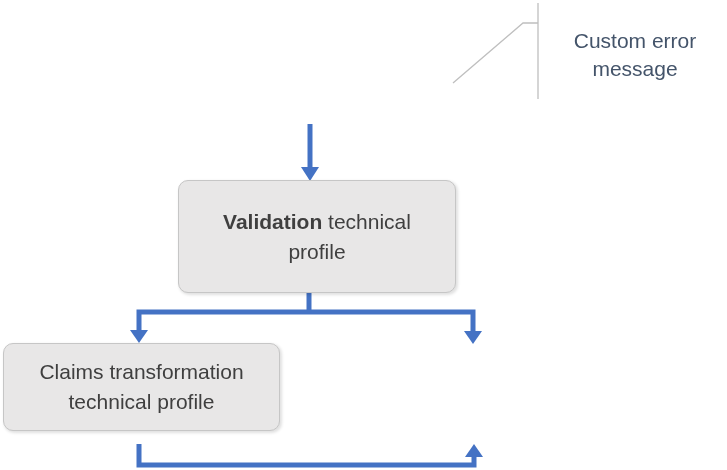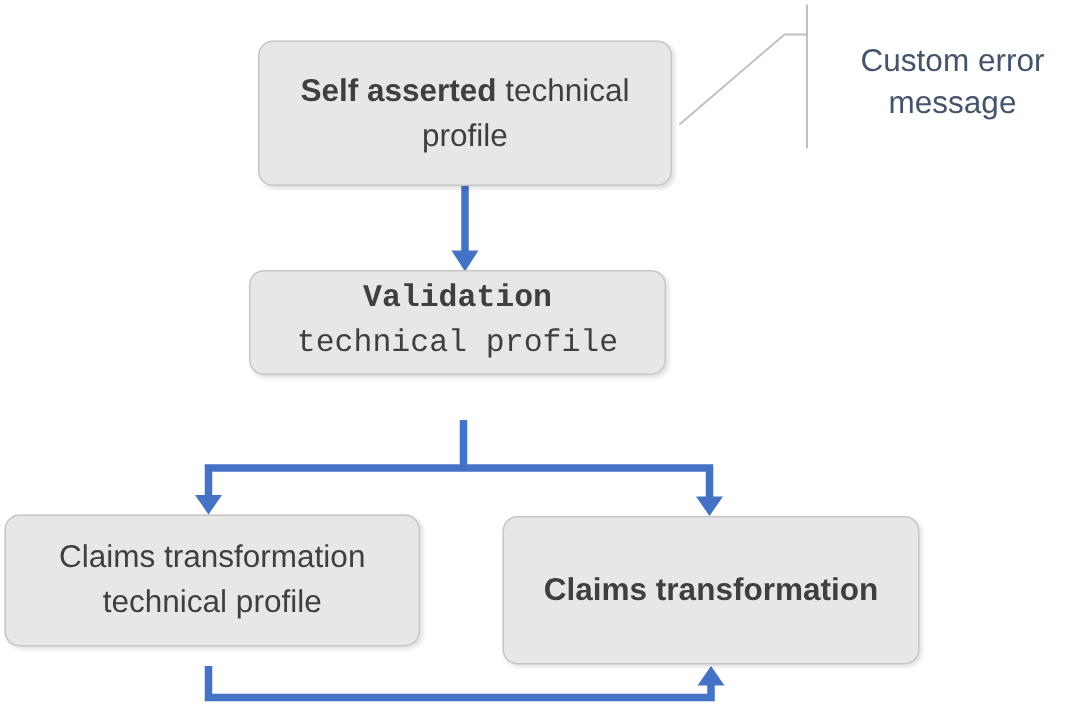--- a/index.html
+++ b/index.html
@@ -50,21 +50,21 @@
     align-items: center;
     justify-content: center;
     text-align: center;
     color: var(--box-text, #3F3F3F);
     font-size: 21px;
     line-height: 30px;
     padding: 0 20px;
   }
   .node b { font-weight: bold; }
   #node-self-asserted        { left: 172px; top: 27px;  width: 276px; height: 97px; }
-  #node-validation           { left: 166px; top: 180px; width: 278px; height: 70px; font-family: Liberation Mono, monospace; }
+  #node-validation           { left: 178px; top: 180px; width: 278px; height: 113px; }
   #node-claims-tp            { left: 3px;   top: 343px; width: 277px; height: 88px; }
   #node-claims-transform     { left: 335px; top: 344px; width: 278px; height: 99px; }
   .callout-label {
     position: absolute;
     z-index: 2;
     left: 552px;
     top: 27px;
     width: 166px;
     text-align: center;
     color: var(--callout-text, #44546A);
@@ -87,31 +87,25 @@
 
     <path class="connector" d="M309 280 L309 312"></path>
     <path class="connector" d="M139 331 L139 312 L473 312 L473 332"></path>
     <polygon class="arrowhead" points="130,330 148,330 139,343"></polygon>
     <polygon class="arrowhead" points="464,331 482,331 473,344"></polygon>
 
     <path class="connector" d="M139 444 L139 465 L474 465 L474 456"></path>
     <polygon class="arrowhead" points="465,457 483,457 474,444"></polygon>
   </svg>
 
-  <div class="node" id="node-self-asserted">
-    <span><b>Self asserted</b><span> technical profile</span></span>
-  </div>
 
   <div class="node" id="node-validation">
     <span><b>Validation</b><span> technical profile</span></span>
   </div>
 
   <div class="node" id="node-claims-tp">
     <span><b></b><span>Claims transformation technical profile</span></span>
   </div>
 
-  <div class="node" id="node-claims-transform">
-    <span><b>Claims transformation</b><span></span></span>
-  </div>
 
   <div class="callout-label">Custom error message</div>
 
 </div>
 
 </body></html>

